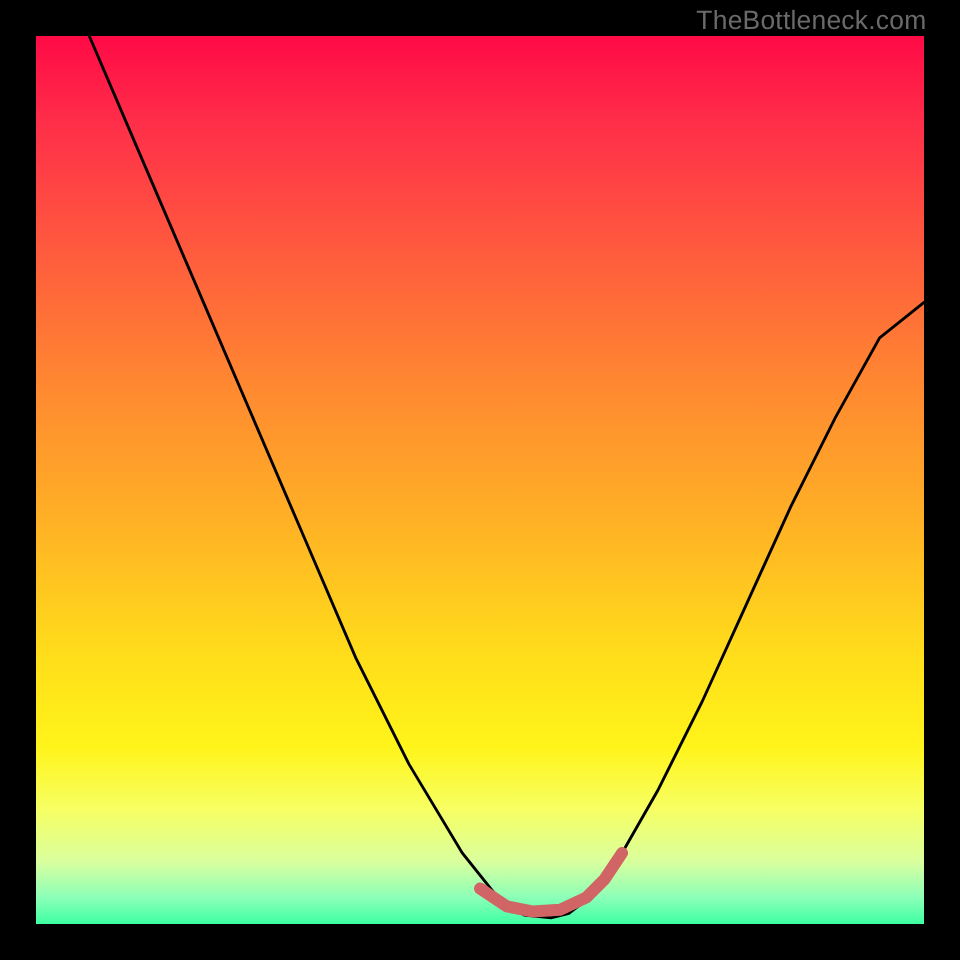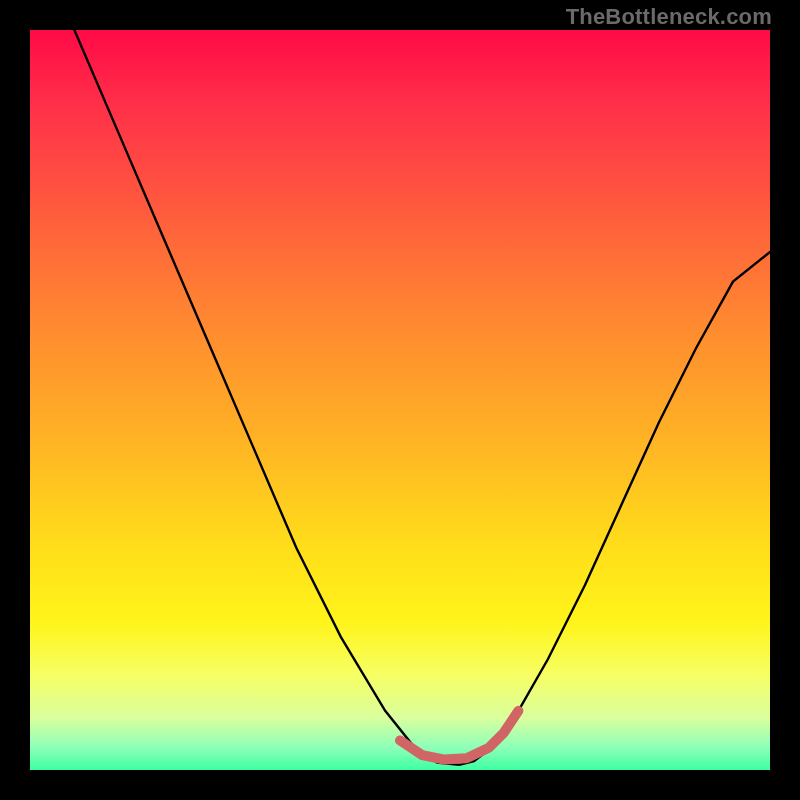--- a/index.html
+++ b/index.html
@@ -38,21 +38,21 @@
       #3dffa3 100%
     );
   }
   .watermark {
     position: absolute;
     top: 4px;
     right: 28px;
     color: #6a6a6a;
     font-size: 22px;
     letter-spacing: 0.2px;
-    font-weight: 700;
+    font-weight: 400;
     user-select: none;
   }
   svg.curve {
     position: absolute;
     left: 0;
     top: 0;
     width: 740px;
     height: 740px;
   }
 </style>

